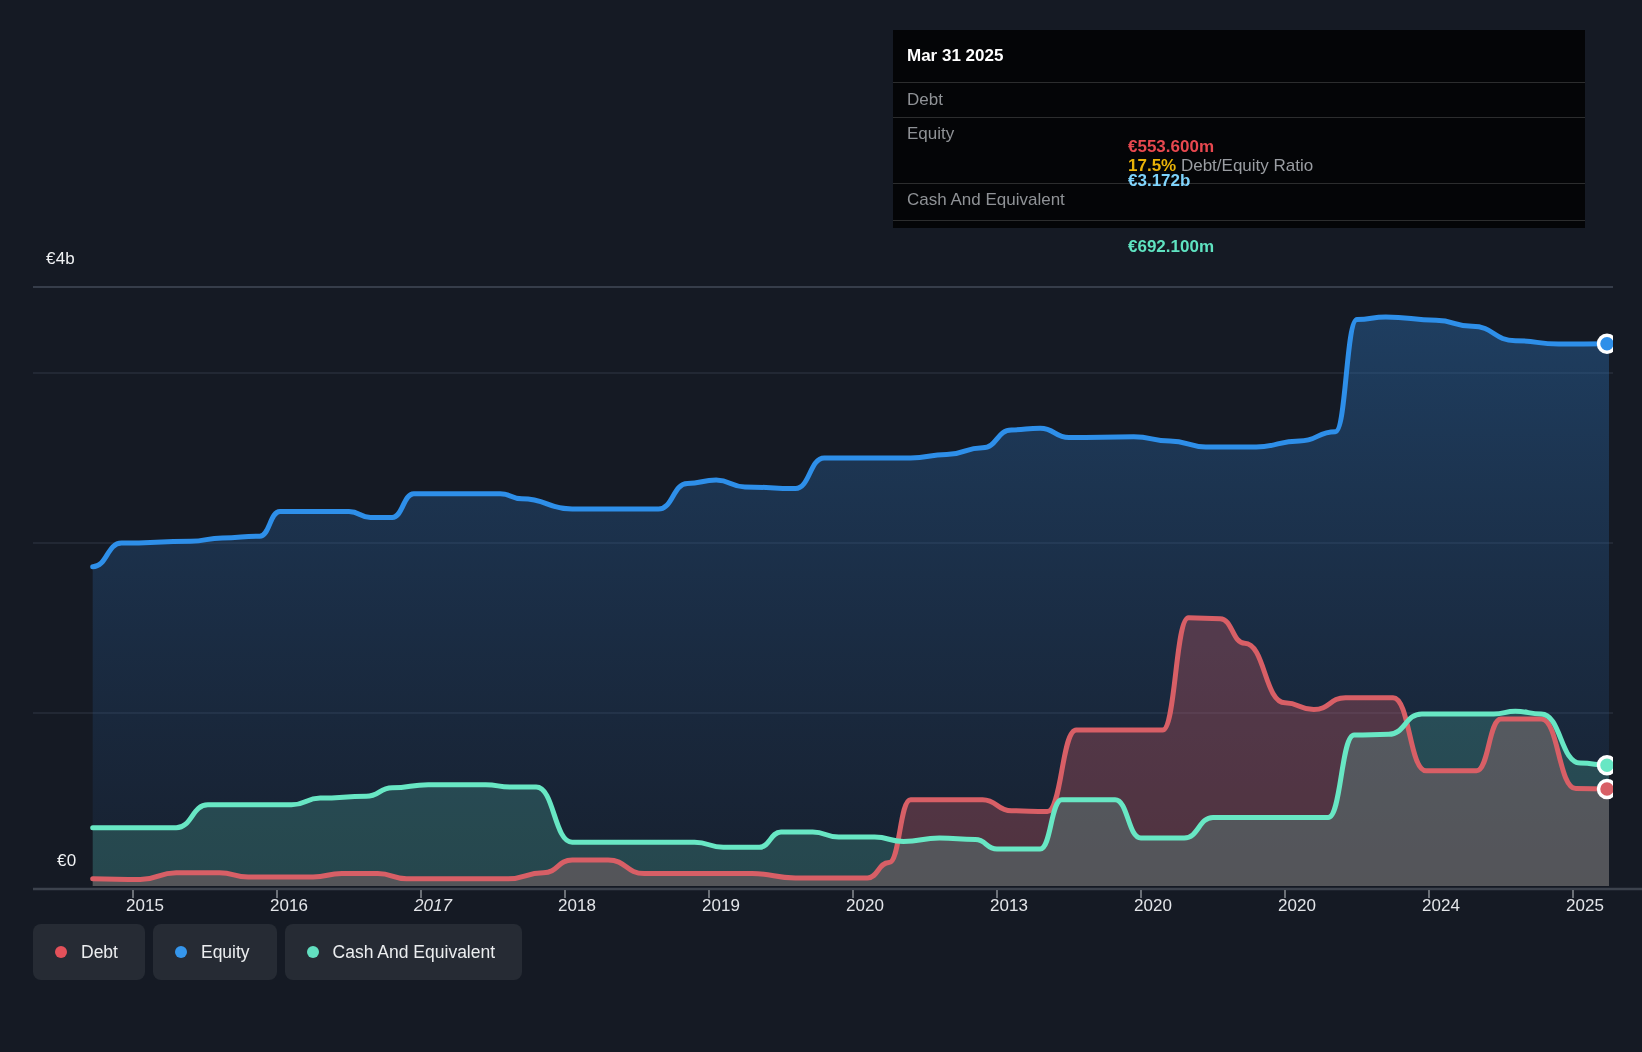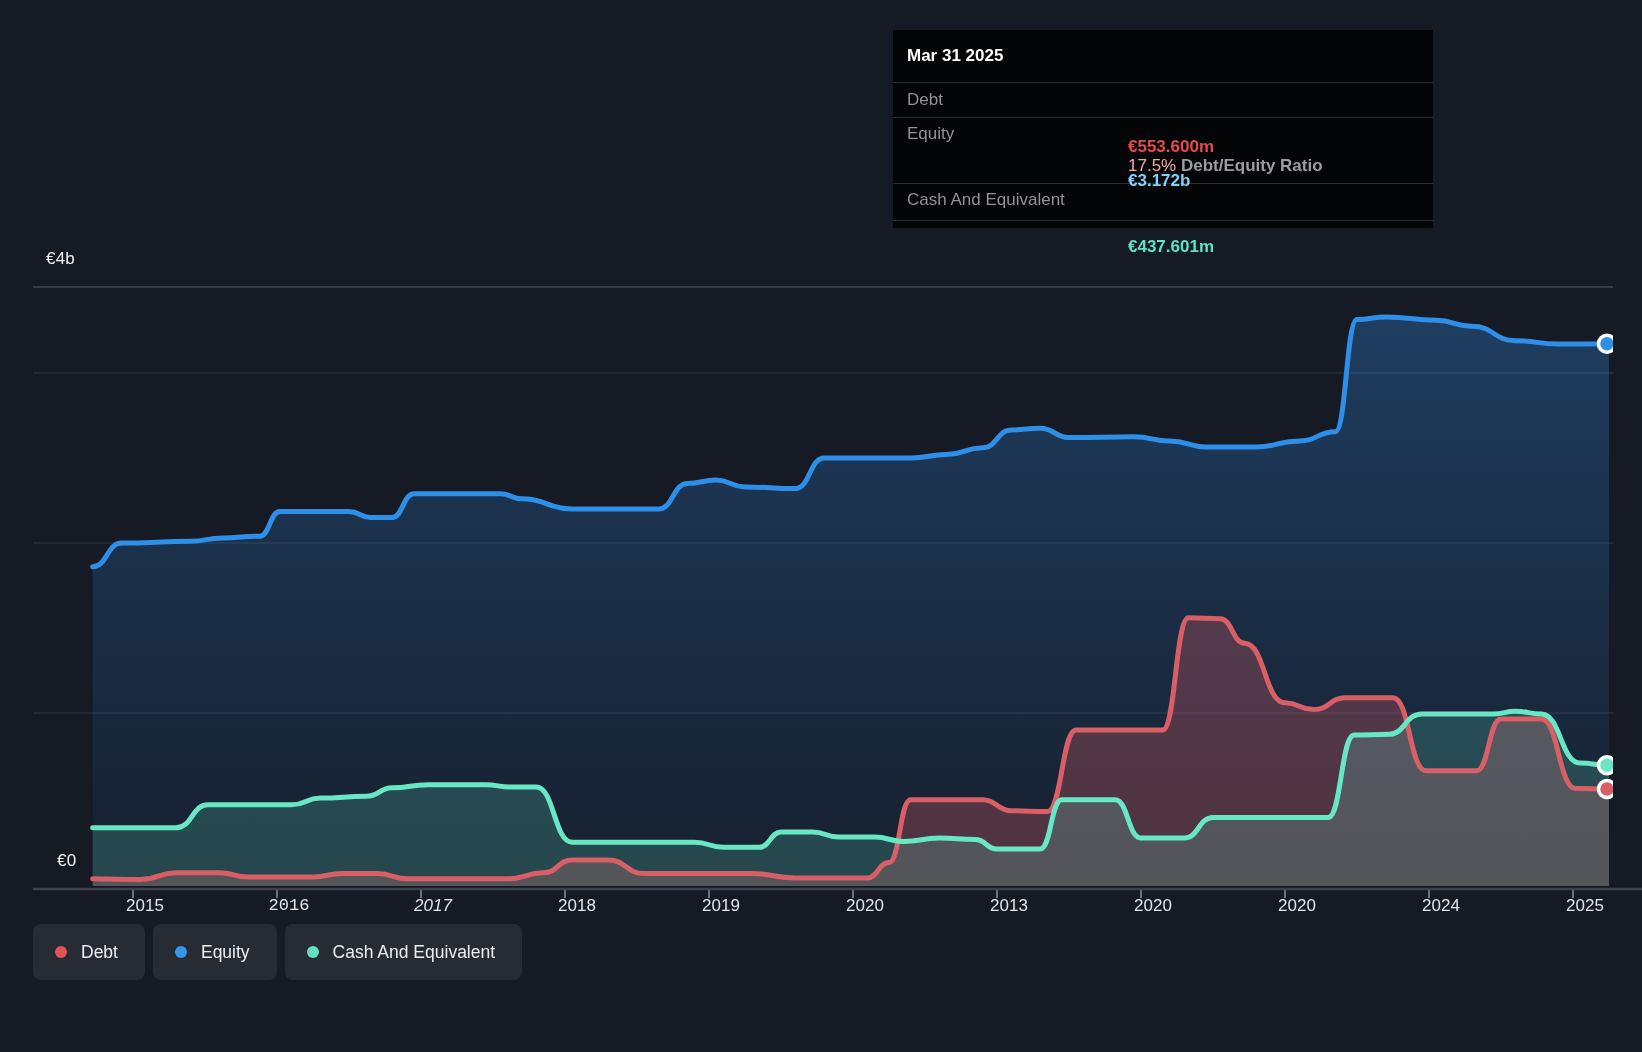--- a/index.html
+++ b/index.html
@@ -6,29 +6,29 @@
   .stage{position:relative;width:1642px;height:1052px;background:#151a24;overflow:hidden;
          font-family:"Liberation Sans", sans-serif;}
   .chart-svg{position:absolute;left:0;top:0;}
   .ylab{position:absolute;color:#f0f2f4;font-size:17px;letter-spacing:.2px;text-align:right;}
   .ylab-top{left:46px;top:249px;}
   .ylab-zero{left:57px;top:851px;}
   .xlabels{position:absolute;left:12px;top:0;width:100%;height:100%;pointer-events:none;}
   .xlab{position:absolute;top:896px;width:80px;margin-left:-40px;text-align:center;
         color:#e3e5e9;font-size:17px;}
   
-  .tooltip{position:absolute;left:893px;top:30px;width:540px;height:198px;background:#040507;
+  .tooltip{position:absolute;left:893px;top:30px;width:692px;height:198px;background:#040507;
            box-sizing:border-box;}
   .tt-title{position:absolute;left:14px;top:16px;color:#ffffff;font-size:17px;font-weight:bold;}
   .tt-sep{position:absolute;left:0;width:100%;height:1px;background:rgba(255,255,255,0.16);}
   .tt-label{position:absolute;left:14px;color:#8f9296;font-size:17px;}
   .tt-value{position:absolute;left:235px;font-size:17px;font-weight:bold;margin-top:47px;}
   .tt-ratio{position:absolute;left:235px;font-size:17px;}
-  .tt-ratio .pct{color:#fca5a5;font-weight:normal;}
-  .tt-ratio .lbl{color:#9a9da2;font-weight:bold;}
+  .tt-ratio .pct{color:#eab308;font-weight:bold;}
+  .tt-ratio .lbl{color:#9a9da2;font-weight:normal;}
   
   .legend{position:absolute;left:33px;top:924px;display:flex;gap:8px;}
   .chip{display:flex;align-items:center;gap:14px;height:56px;padding:0 27px 0 22px;
         background:#262b34;border-radius:8px;cursor:pointer;}
   .chip .dot{width:12px;height:12px;border-radius:50%;}
   .chip .txt{color:#eceef0;font-size:17.5px;}
 </style>
 </head>
 <body>
 
@@ -67,21 +67,21 @@
       <line x1="1285" y1="890" x2="1285" y2="898" stroke="#6b7077" stroke-width="2"></line>
       <line x1="1429" y1="890" x2="1429" y2="898" stroke="#6b7077" stroke-width="2"></line>
       <line x1="1573" y1="890" x2="1573" y2="898" stroke="#6b7077" stroke-width="2"></line>
     </svg>
 
   <div class="ylab ylab-top">€4b</div>
   <div class="ylab ylab-zero">€0</div>
 
   <div class="xlabels" id="xlabels">
       <div class="xlab" style="left: 133px;">2015</div>
-      <div class="xlab" style="left: 277px; font-family: Liberation Mono, monospace;">2016</div>
+      <div class="xlab" style="left: 277px;">2016</div>
       <div class="xlab" style="left: 421px; font-style: italic;">2017</div>
       <div class="xlab" style="left: 565px;">2018</div>
       <div class="xlab" style="left: 709px;">2019</div>
       <div class="xlab" style="left: 853px;">2020</div>
       <div class="xlab" style="left: 997px;">2013</div>
       <div class="xlab" style="left: 1141px;">2020</div>
       <div class="xlab" style="left: 1285px;">2020</div>
       <div class="xlab" style="left: 1429px;">2024</div>
       <div class="xlab" style="left: 1573px;">2025</div>
     </div>
@@ -92,21 +92,21 @@
     <div class="tt-label" style="top:60px">Debt</div>
     <div class="tt-value" style="top: 60px; color: rgb(232, 72, 79);">€553.600m</div>
     <div class="tt-sep" style="top:87px"></div>
     <div class="tt-label" style="top:94px">Equity</div>
     <div class="tt-value" style="top: 94px; color: #7dd3fc;">€3.172b</div>
     <div class="tt-ratio" style="top:126px">
       <span class="pct">17.5%</span><span class="lbl"> Debt/Equity Ratio</span>
     </div>
     <div class="tt-sep" style="top:153px"></div>
     <div class="tt-label" style="top:160px">Cash And Equivalent</div>
-    <div class="tt-value" style="top: 160px; color: rgb(95, 227, 193);">€437.601m</div>
+    <div class="tt-value" style="top: 160px; color: rgb(95, 227, 193);">€692.100m</div>
     <div class="tt-sep" style="top:190px"></div>
   </div>
 
   <div class="legend">
     <div class="chip">
       <span class="dot" style="background-color: rgb(227, 81, 90);"></span>
       <span class="txt">Debt</span>
     </div>
     <div class="chip">
       <span class="dot" style="background-color: rgb(53, 150, 236);"></span>

